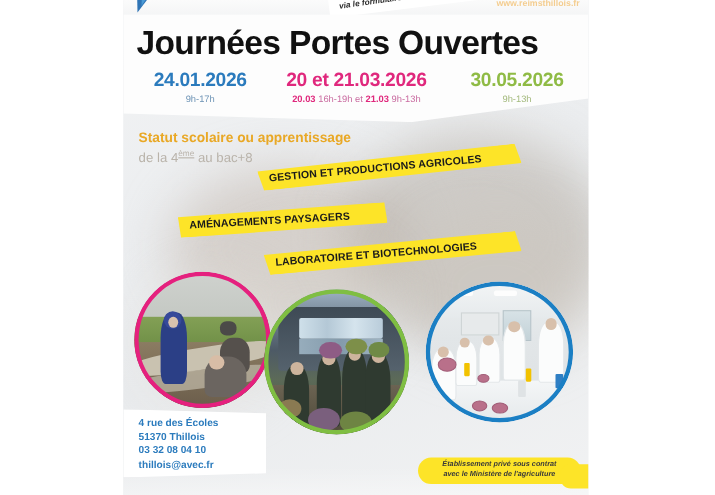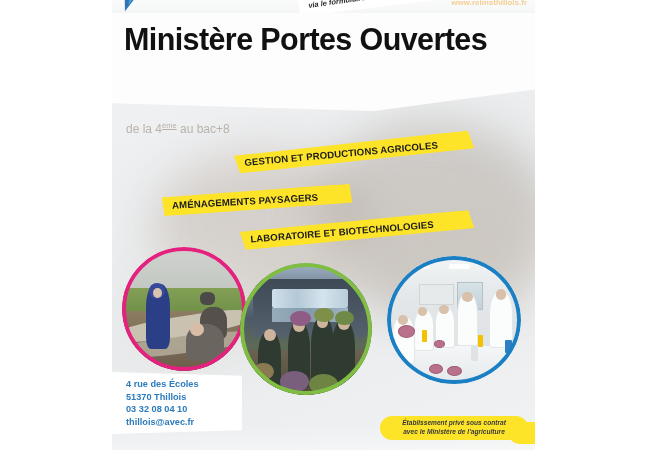--- a/index.html
+++ b/index.html
@@ -252,24 +252,42 @@
 
     <div class="header-strip">
       <div class="arrow-mark"></div>
       <div class="arrow-mark2"></div>
       <div class="form-note-plate"></div>
       <div class="form-note">via le formulaire</div>
       <div class="site-url">www.reimsthillois.fr</div>
     </div>
 
     <div class="title-panel"></div>
-    <div class="poster-title">Ministère Portes Ouvertes</div>
-
+    <div class="poster-title">Journées Portes Ouvertes</div>
+
+    <div class="dates">
+
+      <div class="date-col col1 c-blue">
+        <div class="date-main">24.01.2026</div>
+        <div class="date-sub">9h-17h</div>
+      </div>
+
+      <div class="date-col col2 c-pink">
+        <div class="date-main">20 et 21.03.2026</div>
+        <div class="date-sub"><b>20.03</b><span> 16h-19h et </span><b>21.03</b><span> 9h-13h</span></div>
+      </div>
+
+      <div class="date-col col3 c-green">
+        <div class="date-main">30.05.2026</div>
+        <div class="date-sub">9h-13h</div>
+      </div>
+    </div>
 
     <div class="statut">
+      <div class="statut-1">Statut scolaire ou apprentissage</div>
       <div class="statut-2"><span>de la 4</span><sup>ème</sup><span> au bac+8</span></div>
     </div>
 
     <div class="banner banner-1">GESTION ET PRODUCTIONS AGRICOLES</div>
     <div class="banner banner-2">AMÉNAGEMENTS PAYSAGERS</div>
     <div class="banner banner-3">LABORATOIRE ET BIOTECHNOLOGIES</div>
 
     <div class="circle circle-1">
       <div class="photo ph1">
         <div class="sky"></div>

